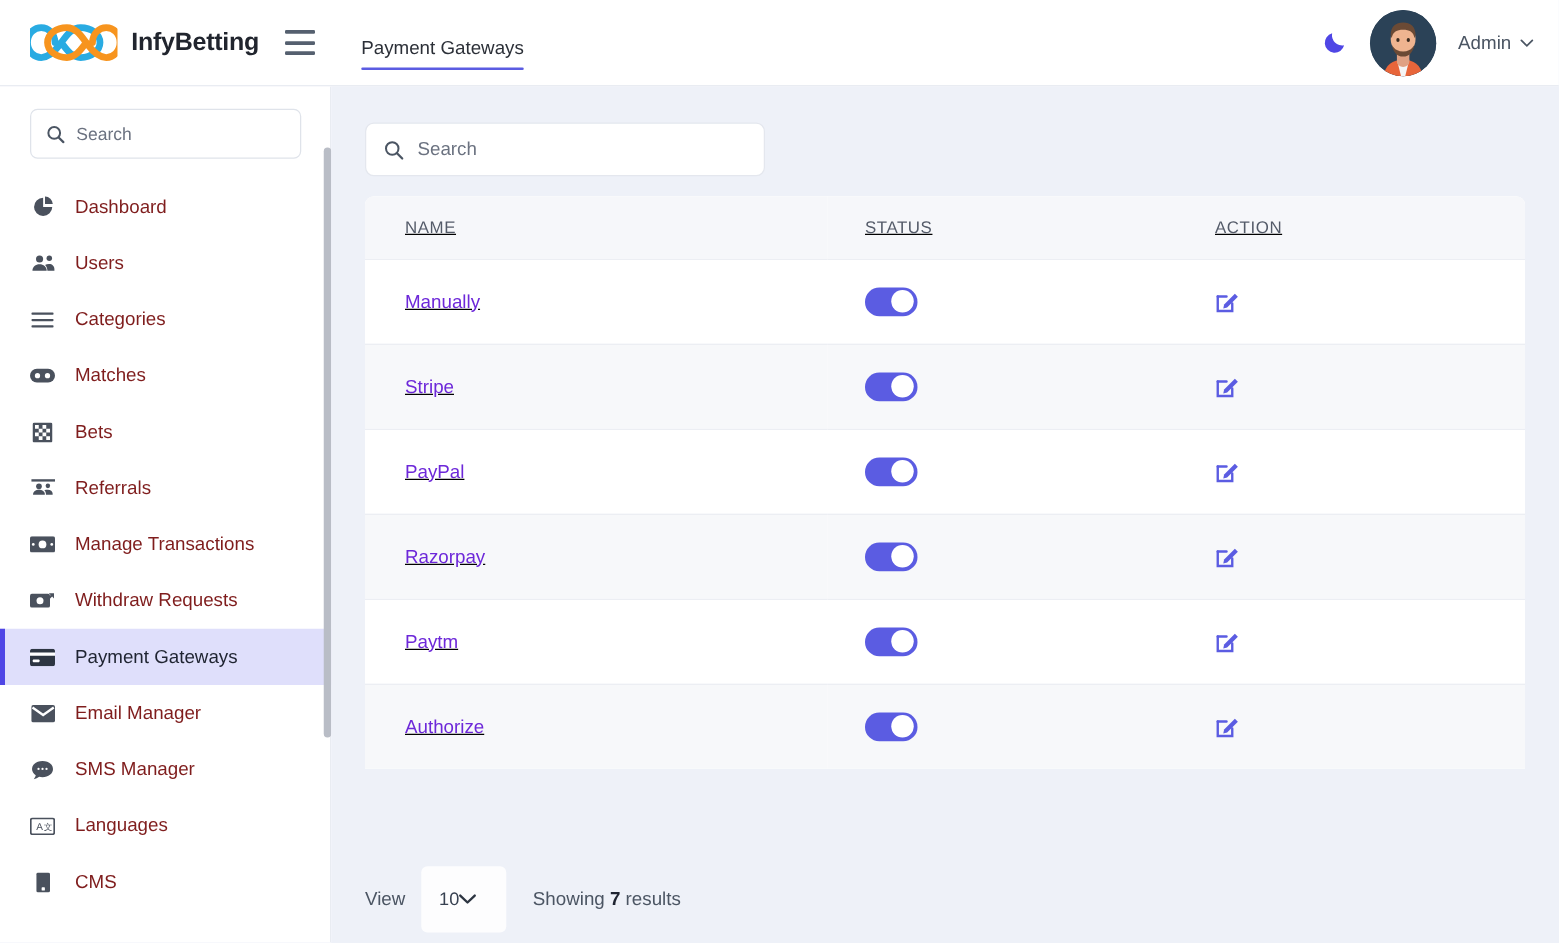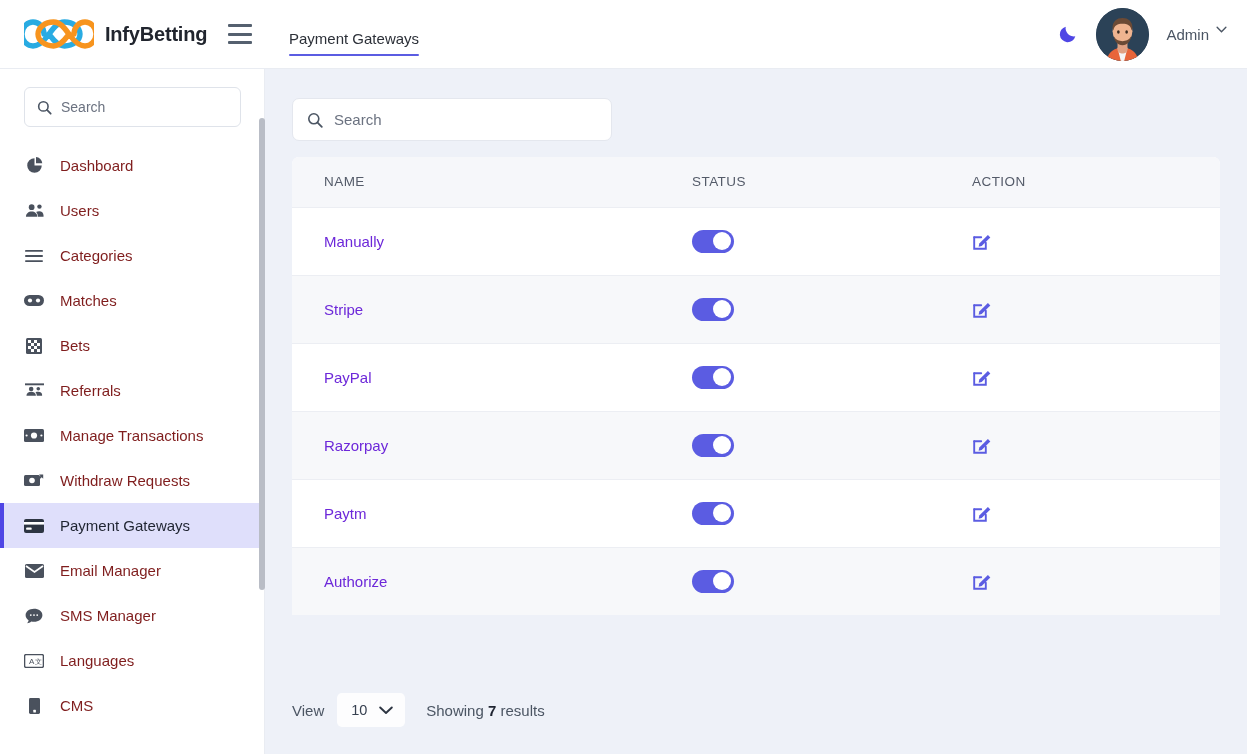--- a/index.html
+++ b/index.html
@@ -52,21 +52,21 @@
     gap: 17px; padding-right: 20px;
   }
   .moon-btn { width: 22px; height: 22px; cursor: pointer; display:block; }
   .avatar {
     width: 53px; height: 53px; border-radius: 50%;
     overflow: hidden; display: block; flex-shrink: 0; cursor: pointer;
     background: #2b4257;
   }
   .admin-label {
     font-size: 15px; color: #4b5563; display: flex;
-    align-items: flex-start; gap: 7px; cursor: pointer;
+    align-items: center; gap: 7px; cursor: pointer;
   }
   .chev { width: 11px; height: 7px; display: block; }
 
   
   .sidebar {
     position: absolute; top: 69px; left: 0;
     width: 265px; height: 685px;
     background: #ffffff;
     overflow: hidden;
     z-index: 10;
@@ -136,21 +136,21 @@
   }
   .main-search input::placeholder { color: #6b7280; }
 
   .table-card {
     position: absolute; left: 27px; top: 88px;
     width: 928px;
     background: #ffffff;
     border-radius: 7px 7px 0 0;
     overflow: hidden;
   }
-  table { width: 100%; border-collapse: collapse; table-layout: fixed; }
+  table { width: 100%; border-collapse: collapse; table-layout: fixed; text-decoration: underline; }
   thead th {
     background: #f6f7fa;
     text-align: left;
     font-size: 13.5px; font-weight: normal;
     color: #545b69; letter-spacing: .45px;
     padding: 16px 0 16px 32px; height: 50px;
     border-bottom: 1px solid #eceef3;
   }
   th.col-name { width: 370px; }
   th.col-status { width: 286px; padding-left: 30px; }
@@ -182,23 +182,23 @@
     width: 20px; height: 20px; cursor: pointer; display: block;
   }
 
   
   .foot {
     position: absolute; left: 27px; top: 624px;
     display: flex; align-items: center; gap: 13px;
   }
   .foot-view { font-size: 15px; color: #4b5563; }
   .foot-select {
-    width: 68px; height: 34px; background: #fdfdfe;
+    width: 68px; height: 53px; background: #fdfdfe;
     border-radius: 5px; display: flex; align-items: center;
-    justify-content: space-between; padding: 0 12px 0 14px;
+    padding: 0 12px 0 14px;
     cursor: pointer;
   }
   .foot-select .v { font-size: 14.5px; color: #374151; }
   .foot-showing { font-size: 15px; color: #4b5563; margin-left: 8px; text-align: center; }
   .foot-showing b { color: #1f2431; font-weight: bold; }
 </style>
 </head>
 <body>
 
 <div class="topbar">

